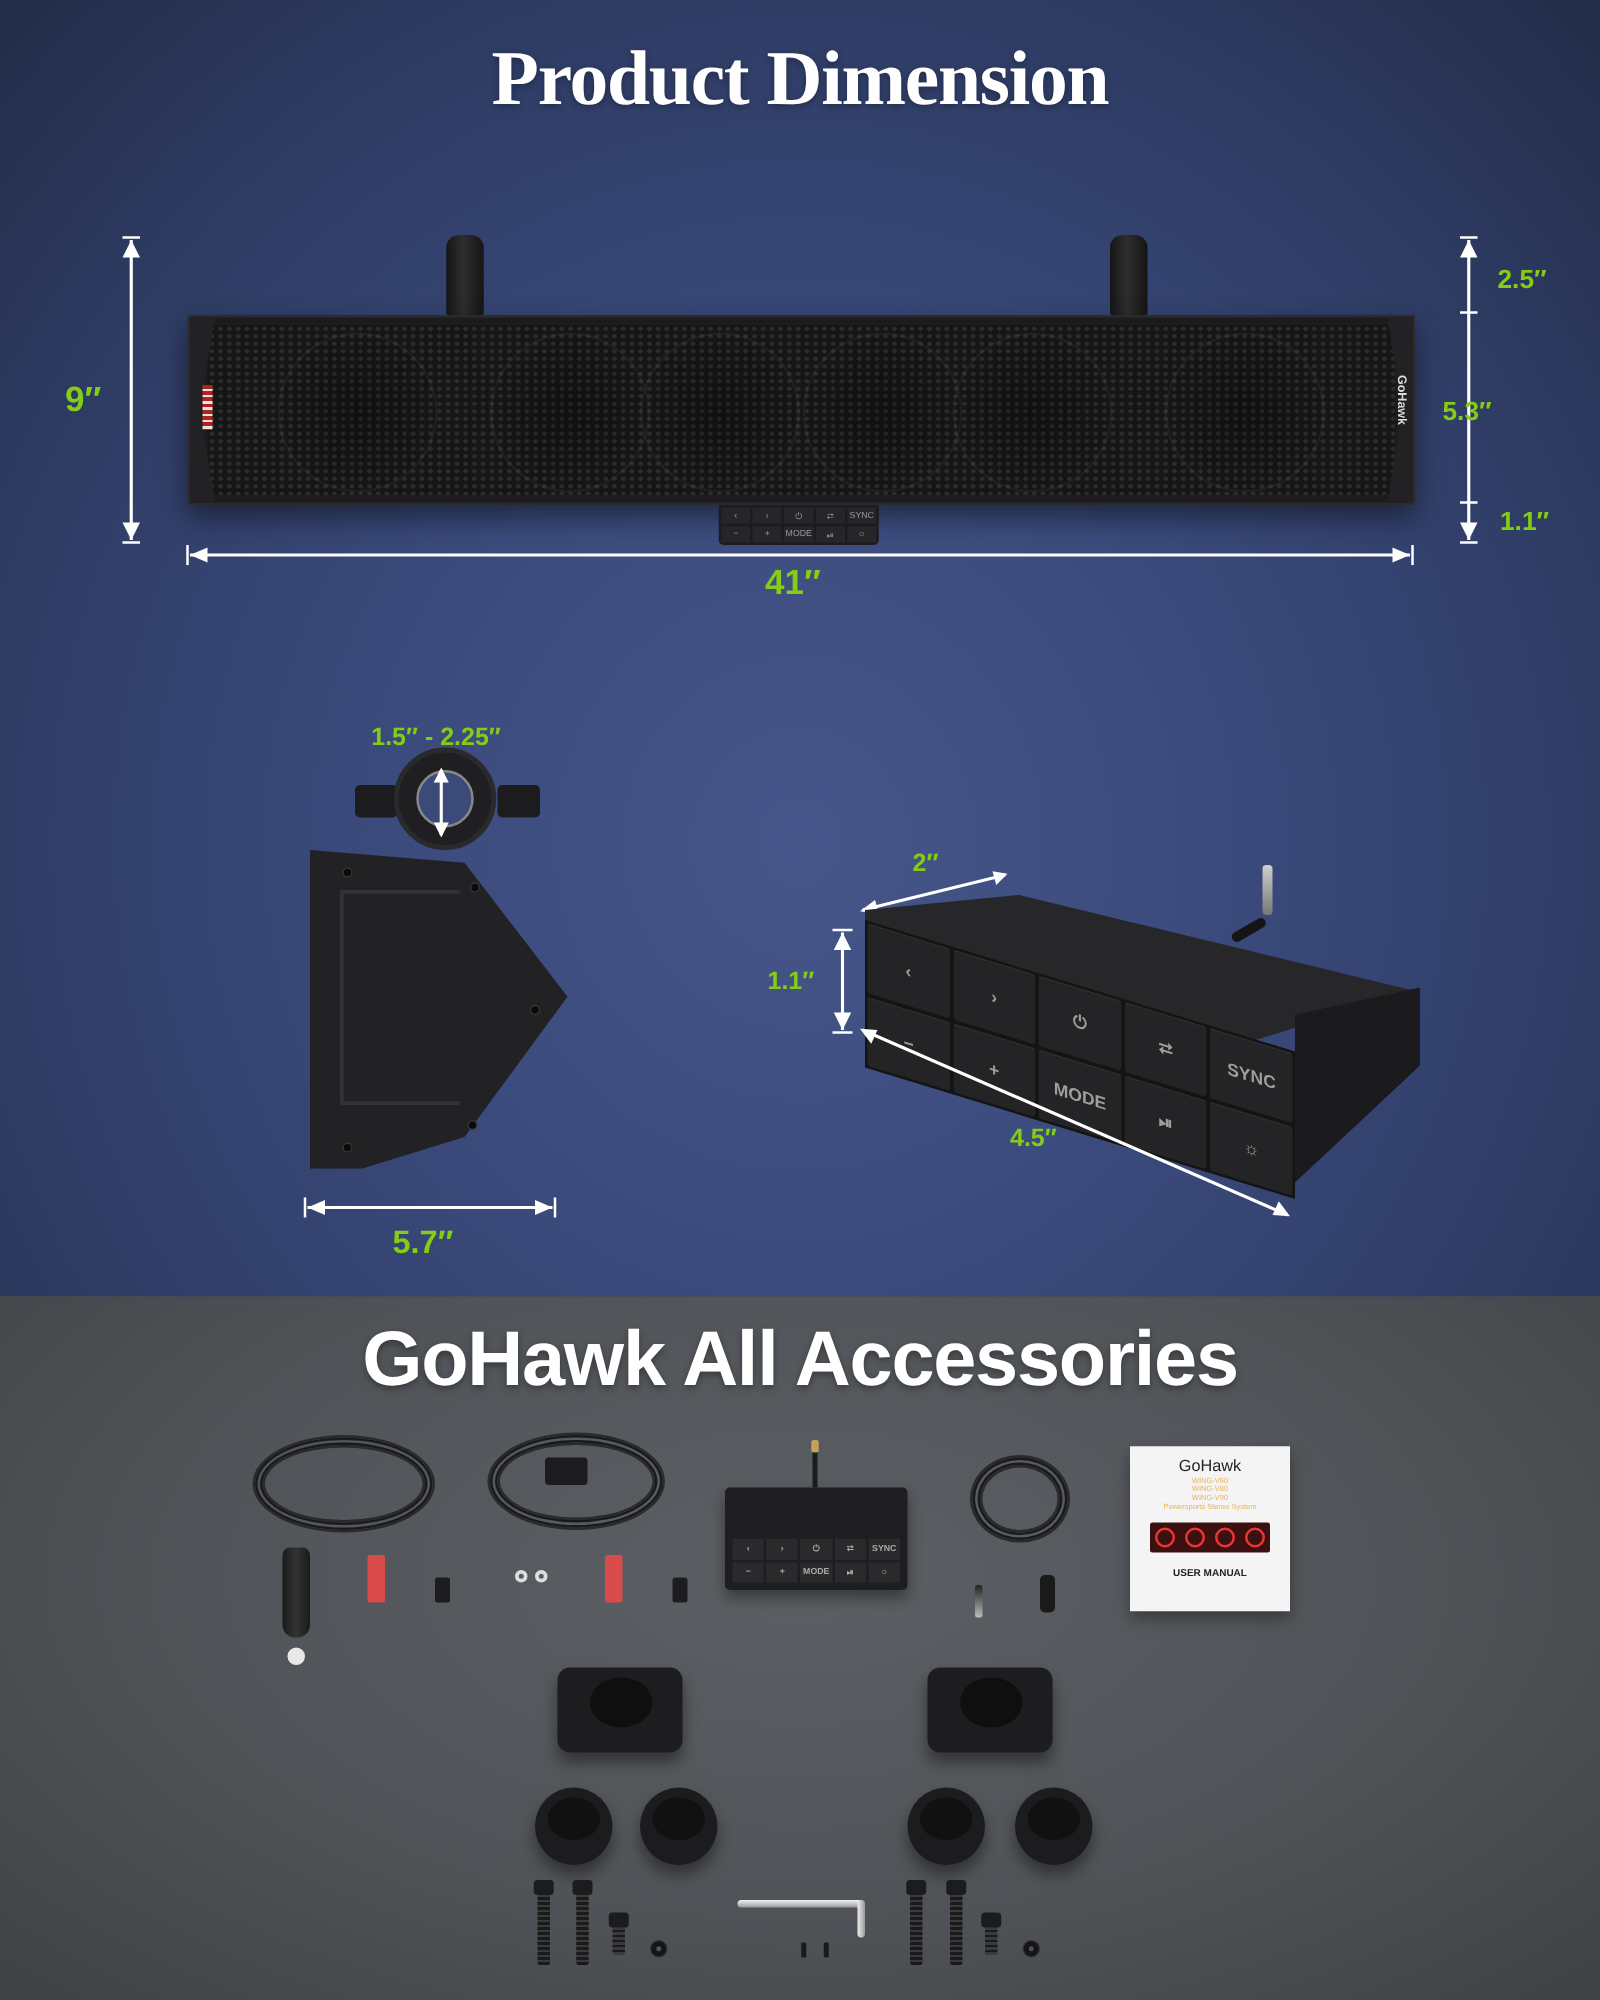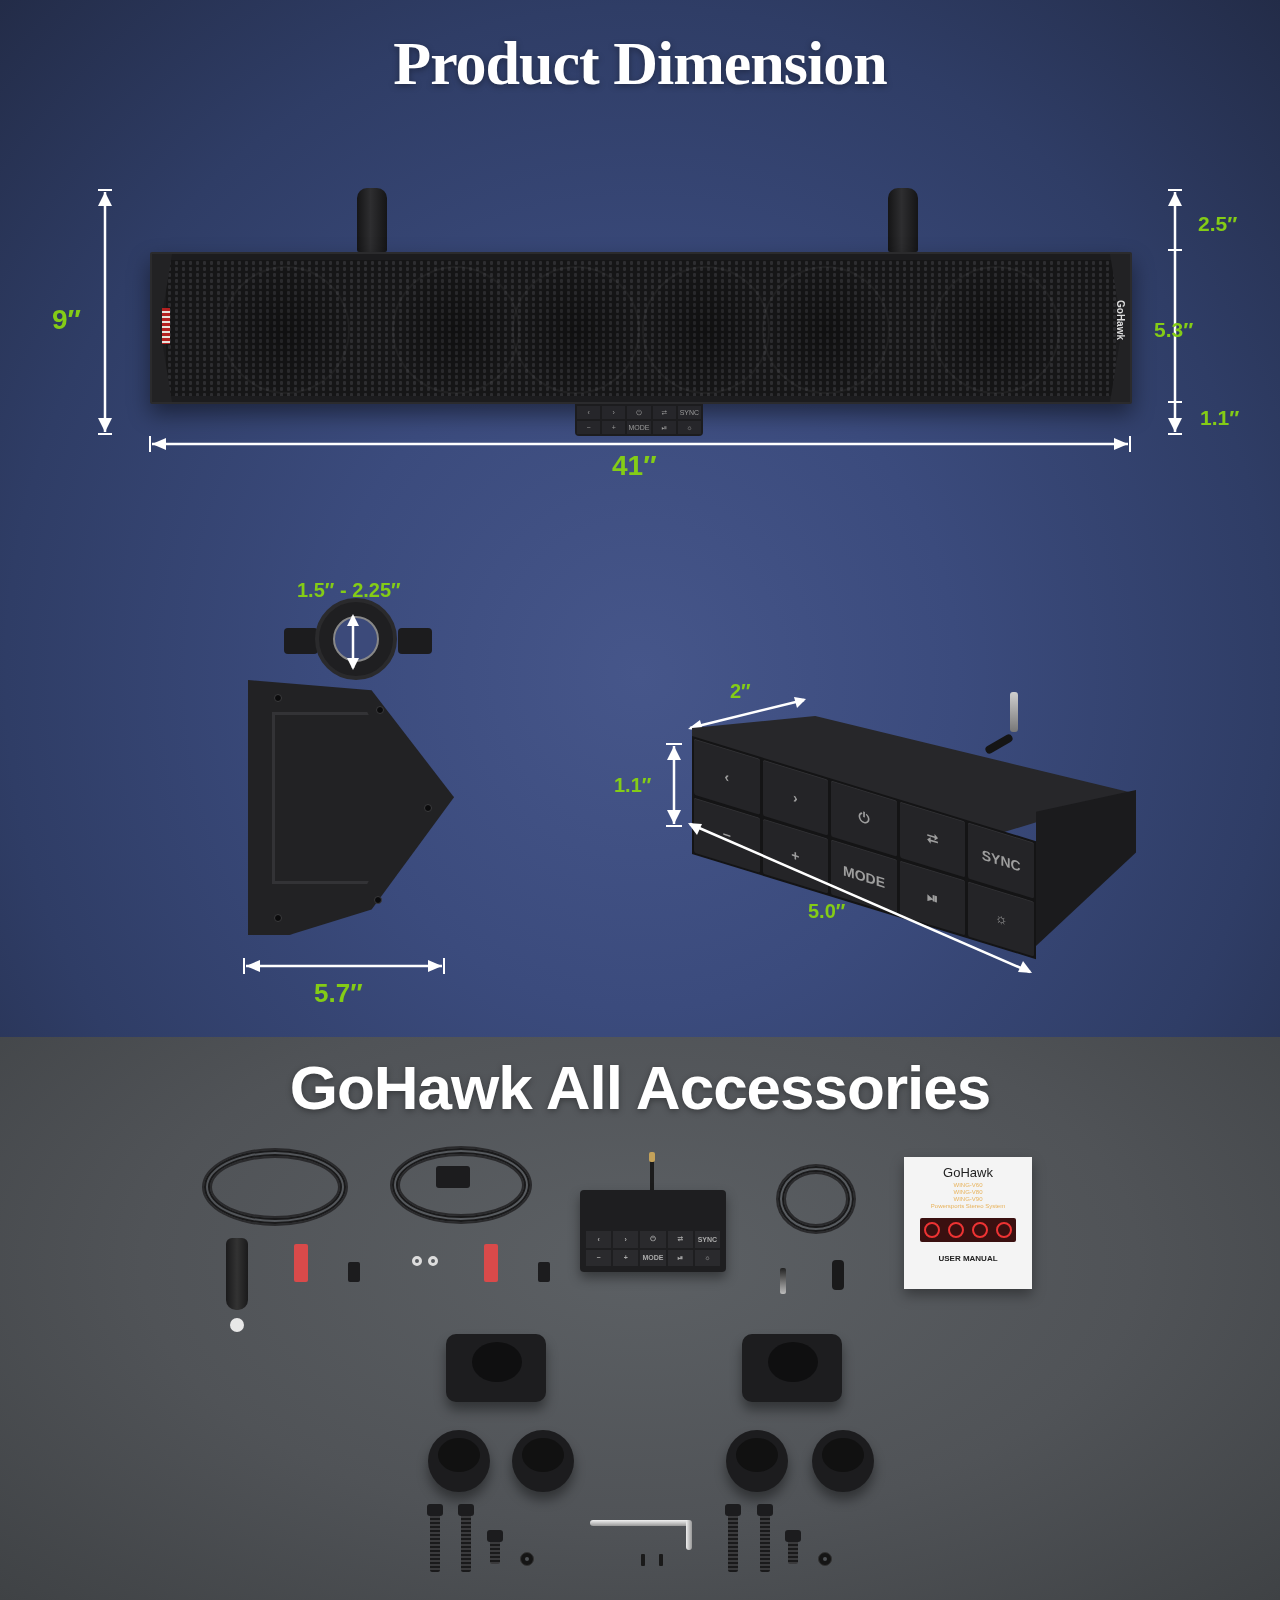--- a/index.html
+++ b/index.html
@@ -290,21 +290,21 @@
   <div class="key">MODE</div>
   <div class="key">⏯</div>
   <div class="key">☼</div>
 </div>
 
 <svg style="position:absolute;left:684px;top:818px;" width="352" height="160">
   <line x1="6" y1="6" x2="346" y2="154" stroke="#fff" stroke-width="2.5"></line>
   <polygon points="4,5 18,6 13,17" fill="#fff"></polygon>
   <polygon points="348,155 334,154 339,143" fill="#fff"></polygon>
 </svg>
-<div class="dim-label" style="left:808px;top:900px;font-size:20px;">5.0″</div>
+<div class="dim-label" style="left:808px;top:900px;font-size:20px;">4.5″</div>
 
 <div class="section-bottom"></div>
 <div class="title t2">GoHawk All Accessories</div>
 
 <div class="acc">
   <div class="coil" style="left:204px;top:1150px;width:142px;height:74px;"></div>
   <div class="plug-lighter" style="left:226px;top:1238px;"></div>
   <div class="plug-tip" style="left:230px;top:1318px;"></div>
   <div class="sae-red" style="left:294px;top:1244px;"></div>
   <div class="sae-black" style="left:348px;top:1262px;"></div>

